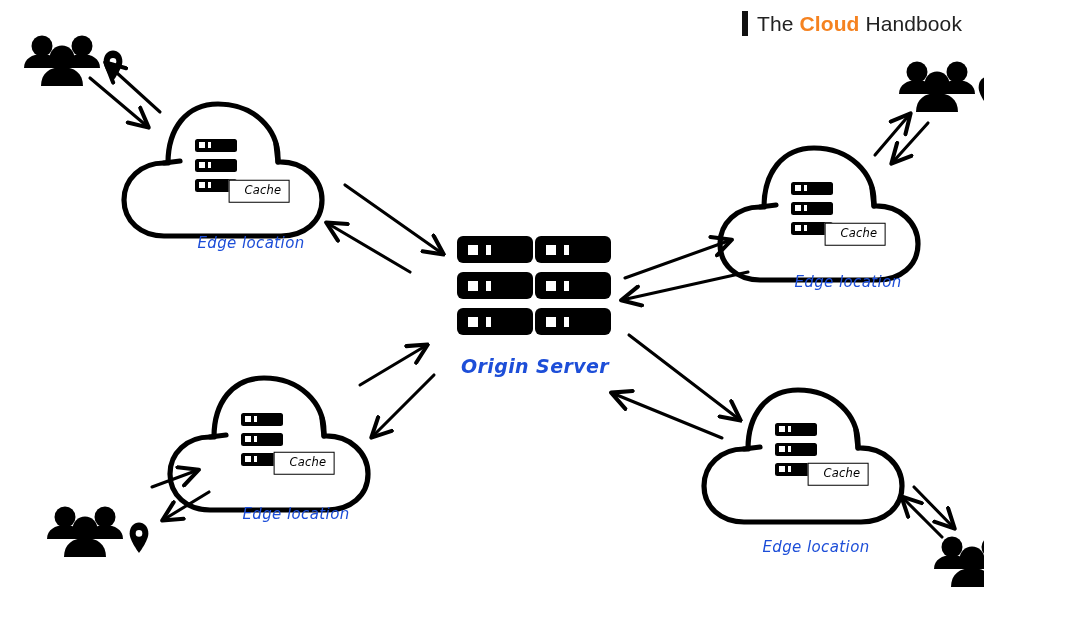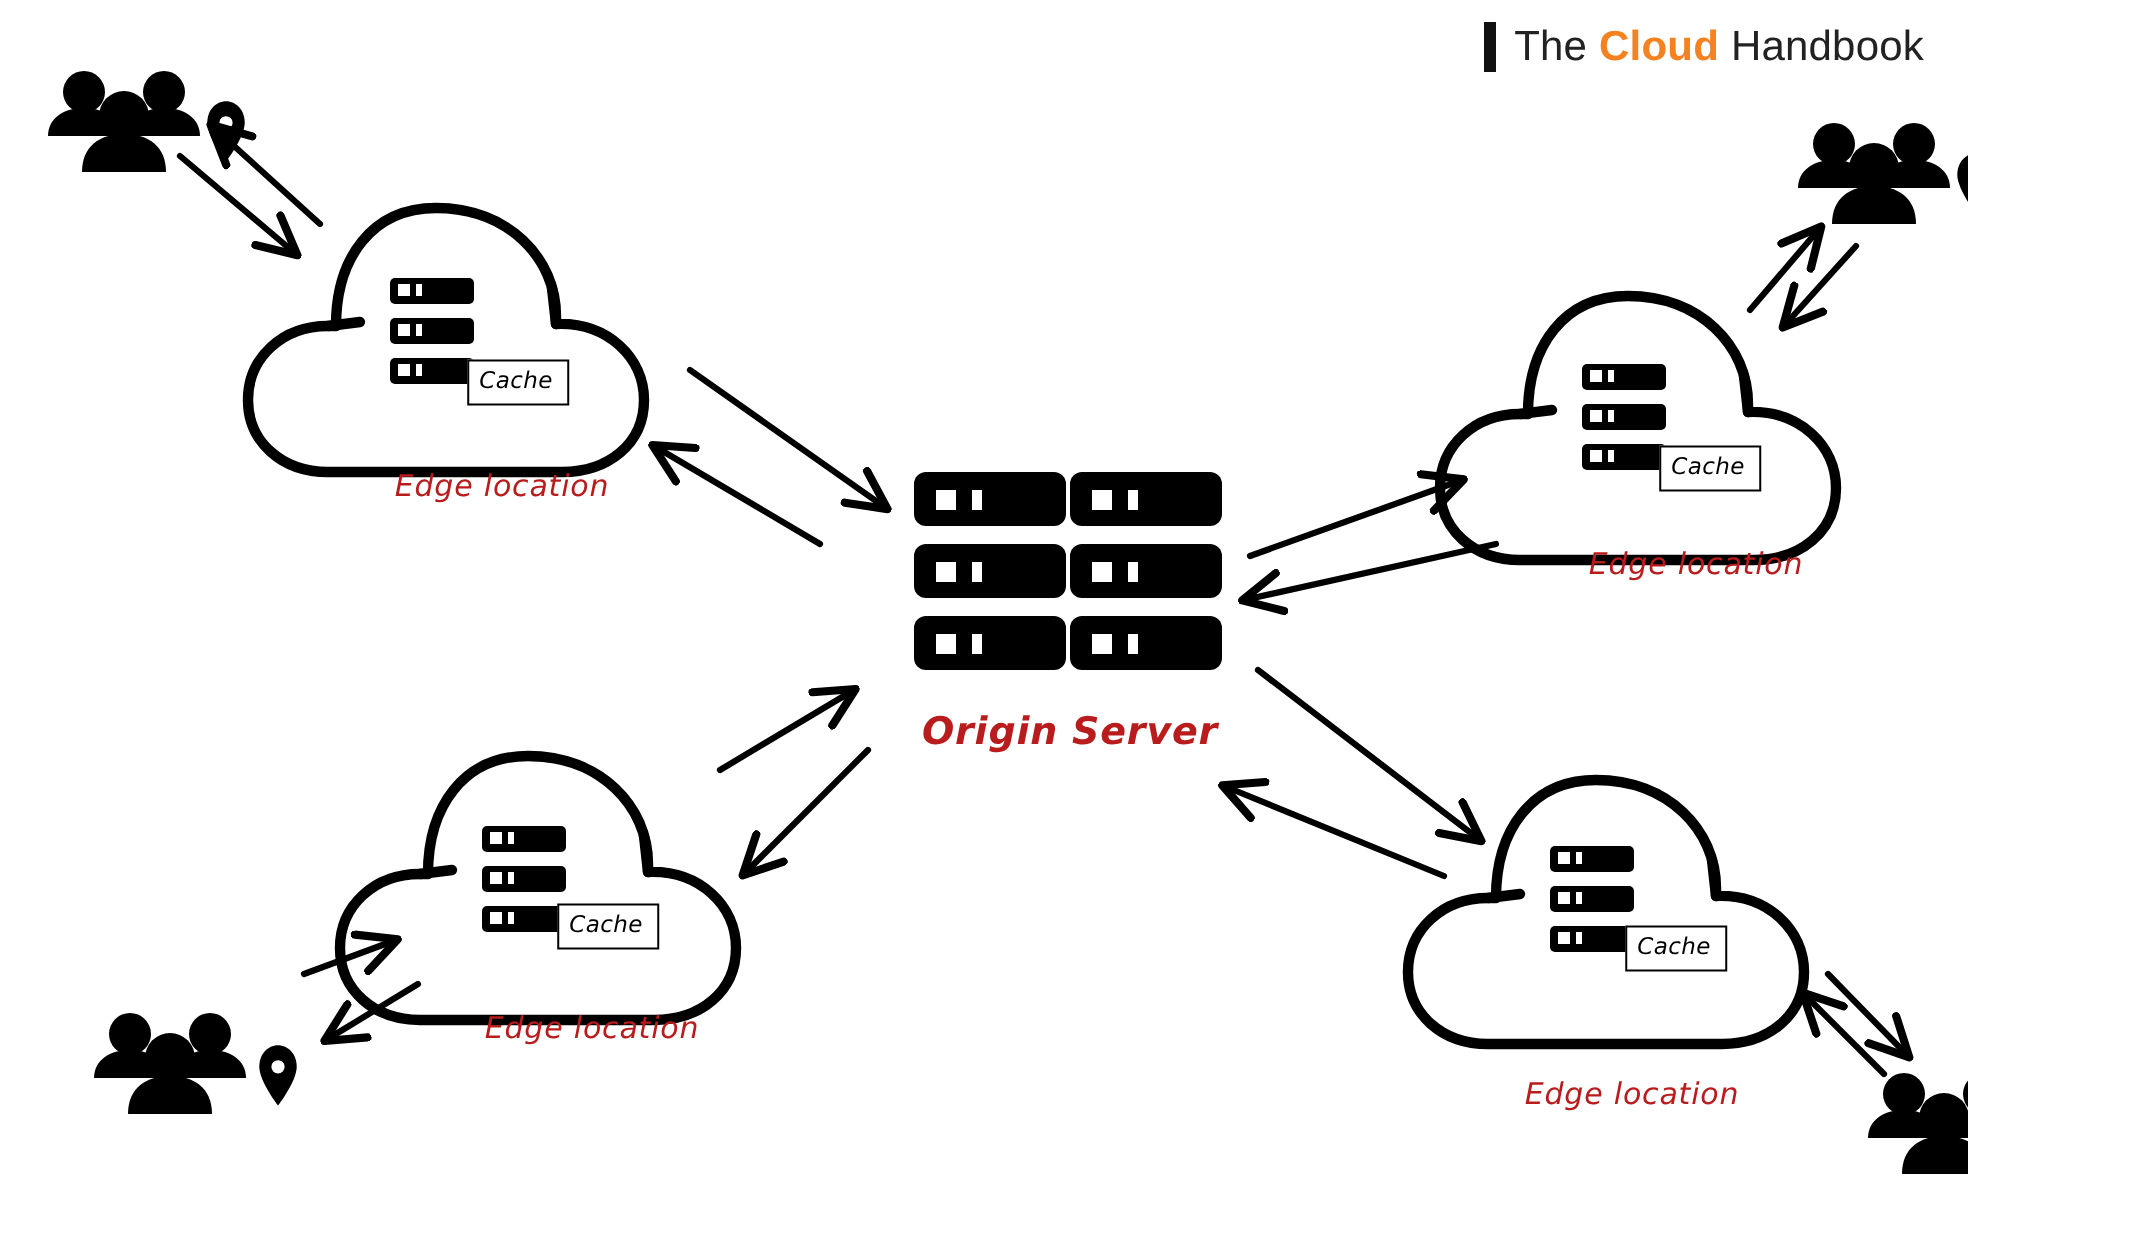--- a/index.html
+++ b/index.html
@@ -49,21 +49,21 @@
     line-height: 1;
   }
   .brand-text .accent { color: #F58220; font-weight: bold; }
   .brand-text .plain  { color: #222222; font-weight: normal; }
   .brand-word { display: inline-block; }
 
   
   .lbl {
     position: absolute;
     font-family: "DejaVu Sans", sans-serif;
-    color: #b91c1c;
+    color: #1d4ed8;
     white-space: nowrap;
     font-style: italic;
     letter-spacing: .4px;
     text-align: center;
   }
   .lbl-edge {
     font-size: 15px;
     transform: translateX(-50%);
   }
   .lbl-origin {
@@ -72,21 +72,21 @@
   }
   .cache-box {
     position: absolute;
     border: 1.6px solid #000000;
     background: #ffffff;
     font-family: "DejaVu Sans", sans-serif;
     font-style: italic;
     font-size: 11.5px;
     color: #000000;
     line-height: 1;
-    padding: 4px 7px 5px 5px;
+    padding: 4px 7px 5px 15px;
     transform: translate(-50%, -50%);
     text-align: right;
     letter-spacing: .2px;
   }
 </style>
 </head>
 <body>
 
 <div id="stage">
 

